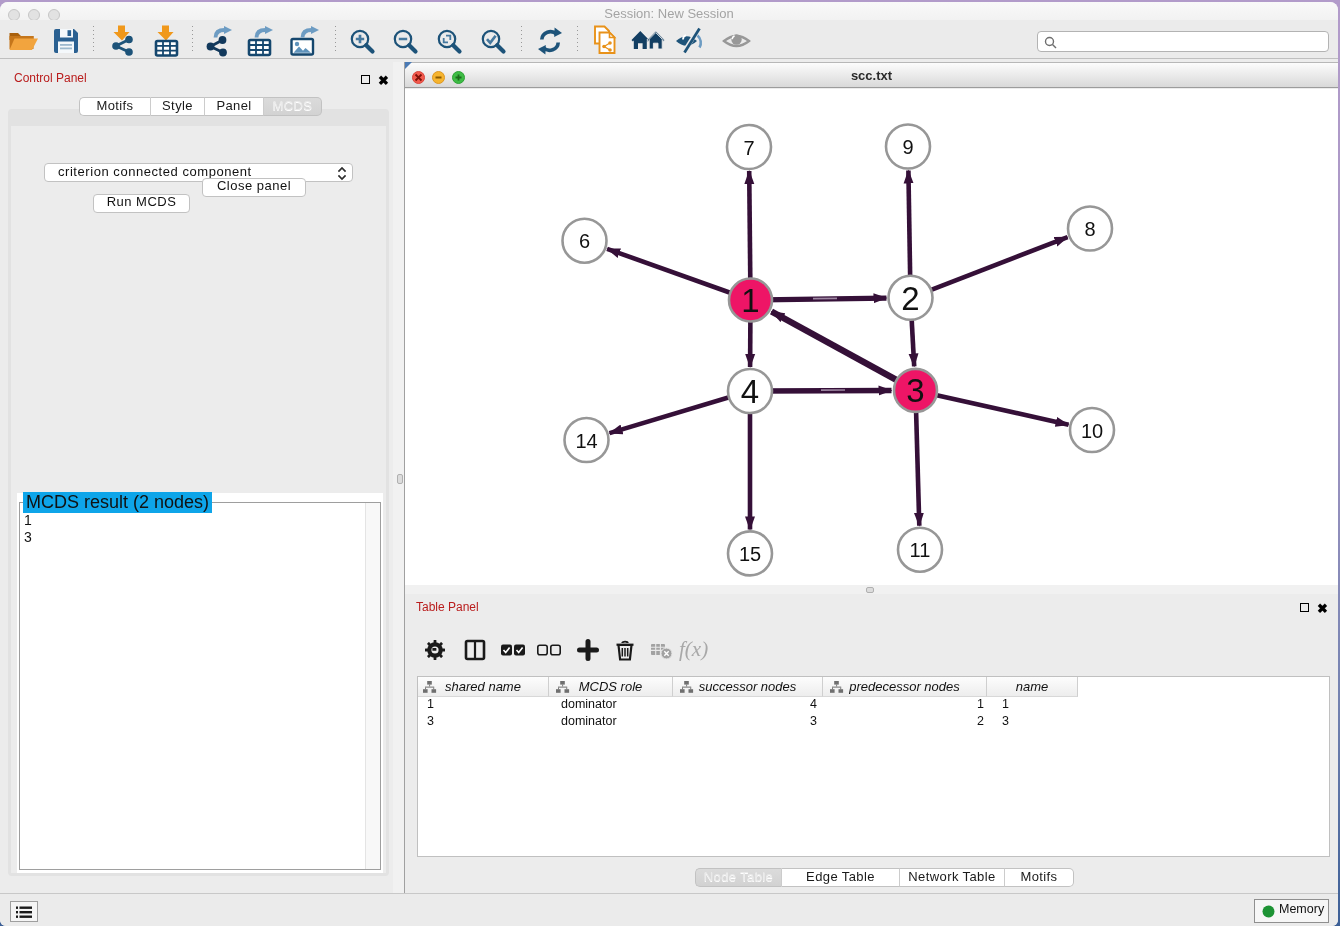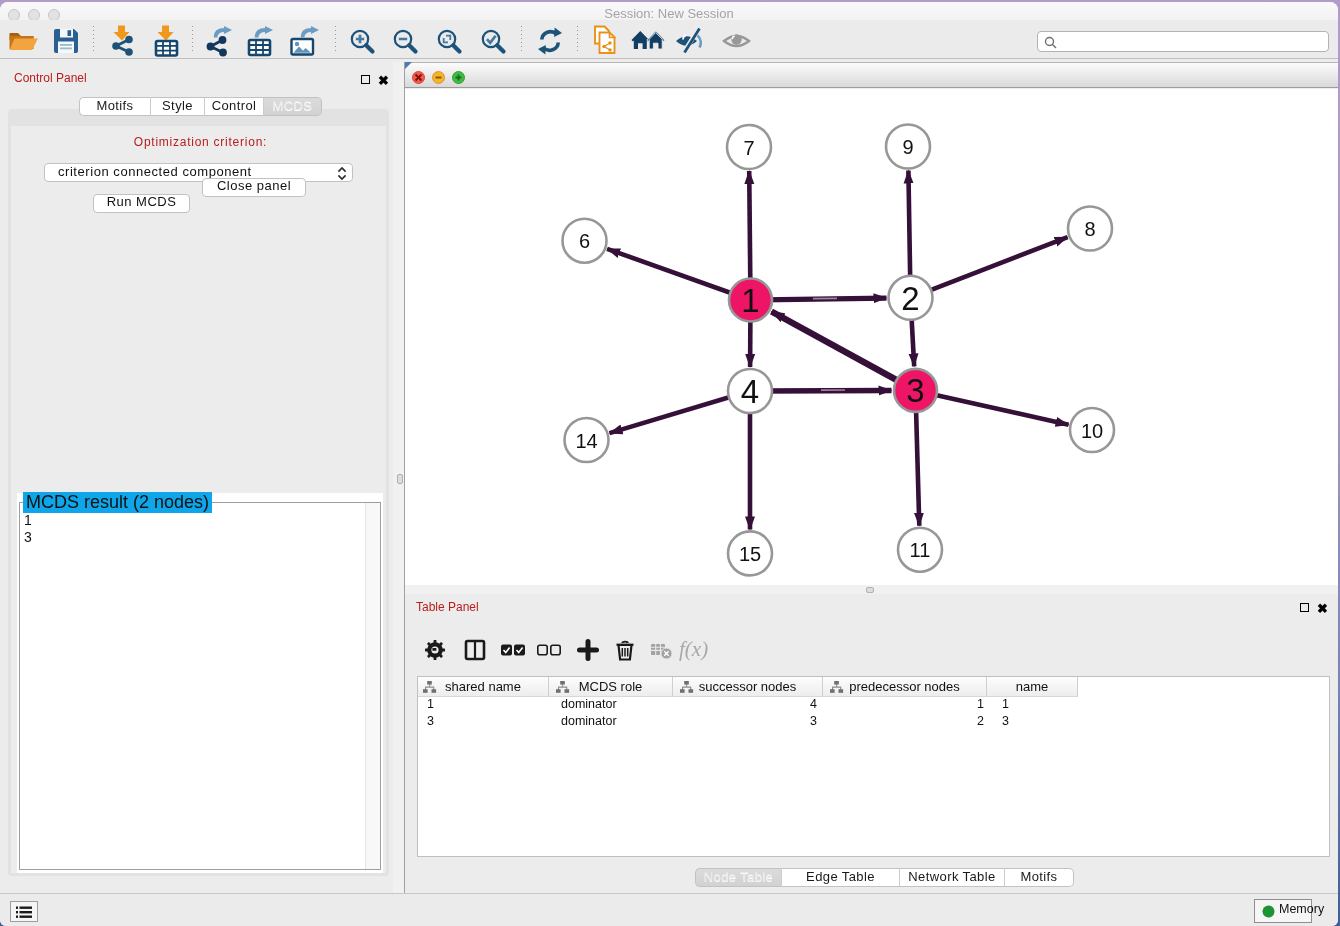--- a/index.html
+++ b/index.html
@@ -49,21 +49,21 @@
               border-top:1px solid #b7b7b7; border-bottom:1px solid #9c9c9c; }
   #nettitle .t { position:absolute; top:5px; width:933px; text-align:center; font-size:13px;
                  font-weight:bold; color:#2a2a2a; }
   .mtl { position:absolute; top:8px; width:13px; height:13px; border-radius:50%; }
   #netcanvas { position:absolute; left:0; top:27px; width:933px; height:496px; background:#fff; }
   #tpanel { position:absolute; left:405px; top:592px; width:933px; height:299px; background:#ececec; }
   #ttable { position:absolute; left:12px; top:82px; width:913px; height:181px;
             background:#fff; border:1px solid #c0c0c0; }
   .th { position:absolute; top:0; height:20px; background:linear-gradient(#fdfdfd,#ededed);
         border-right:1px solid #cfcfcf; border-bottom:1px solid #d8d8d8; font-size:13px; color:#111; }
-  .th .lbl { position:absolute; top:0; left:0; right:0; text-align:center; line-height:19px; }
+  .th .lbl { position:absolute; top:0; left:0; right:0; text-align:center; line-height:19px;font-style:italic; }
   .td { position:absolute; font-size:12.5px; color:#111; height:18px; line-height:18px; }
   #statusbar { position:absolute; left:0; top:891px; width:1338px; height:33px;
                background:#ebebeb; border-top:1px solid #c8c8c8; }
   svg { position:absolute; overflow:visible; }
 </style>
 </head>
 <body>
 <div id="win">
   <div id="titlebar">
     <div class="tl" style="left:8px;"></div>
@@ -193,24 +193,23 @@
   <div id="cpanel">
     <div class="phead" style="left:14px;top:9px;">Control Panel</div>
     <div class="floatbtn" style="left:361px;top:13px;"></div>
     <div class="closex" style="left:378px;top:14px;">✖</div>
     <div id="tabcontent">
         <div id="tabinner"></div>
       </div>
     <div class="segtabs" style="left:79px;top:34.5px;">
       <div class="seg first" style="width:72px;">Motifs</div>
       <div class="seg" style="width:54px;">Style</div>
-      <div class="seg" style="width:59px;">Control</div>
+      <div class="seg" style="width:59px;">Panel</div>
       <div class="seg last sel" style="width:58px;">MCDS</div>
     </div>
-    <div class="phead" style="left:4px;top:73px;width:393px;text-align:center;letter-spacing:0.75px;">Optimization criterion:</div>
     <div style="position:absolute;left:44px;top:101px;width:309px;height:19px;background:#fff;border:1px solid #c2c2c2;border-radius:4px;">
       <div style="position:absolute;left:13px;top:0px;font-size:13px;letter-spacing:0.55px;color:#111;line-height:16px;">criterion connected component</div>
       <svg style="right:5px;top:2.5px;width:10px;height:13px;" viewBox="0 0 10 13">
         <path d="M1.4 4.6 L5 1 L8.6 4.6" fill="none" stroke="#2e2e2e" stroke-width="1.7"></path>
         <path d="M1.4 8.4 L5 12 L8.6 8.4" fill="none" stroke="#2e2e2e" stroke-width="1.7"></path>
       </svg>
     </div>
     <div class="btn" style="left:93px;top:132px;width:97px;">Run MCDS</div>
     <div class="btn" style="left:202px;top:116px;width:104px;">Close panel</div>
     <div style="position:absolute;left:17px;top:431px;width:366px;height:380px;background:#fff;"></div>
@@ -225,20 +224,21 @@
   <div id="netframe">
     <div id="nettitle">
       <div class="mtl" style="left:7px;background:#f35a4d;border:1px solid #d8453c;"></div>
       <div class="mtl" style="left:27px;background:#f6b42e;border:1px solid #dd9722;"></div>
       <div class="mtl" style="left:47px;background:#3ebc45;border:1px solid #2da135;"></div>
       <svg style="left:7px;top:8px;width:53px;height:13px;" viewBox="0 0 53 13">
         <path d="M3.5 3.5 L9.5 9.5 M9.5 3.5 L3.5 9.5" stroke="#7e1008" stroke-width="1.8"></path>
         <path d="M23.5 6.5 H29.5" stroke="#8a5a00" stroke-width="1.8"></path>
         <path d="M43.5 6.5 H49.5 M46.5 3.5 V9.5" stroke="#1c6b1c" stroke-width="1.8"></path>
       </svg>
+      <div class="t">scc.txt</div>
     </div>
     <svg style="left:0;top:0;width:7px;height:7px;z-index:6;" viewBox="0 0 7 7">
         <path d="M0 0 H7 L0 7 z" fill="#4a7ab5"></path>
       </svg>
     <div id="netcanvas">
       <svg style="left:0;top:0;width:933px;height:496px;" viewBox="0 0 933 496">
         <defs>
           <marker id="arr" viewBox="0 0 14 11" refX="13" refY="5.5" markerWidth="14" markerHeight="11" orient="auto" markerUnits="userSpaceOnUse">
             <path d="M0 0.5 L14 5.5 L0 10.5 z" fill="#351038"></path>
           </marker>
@@ -402,21 +402,21 @@
         <g fill="#1a1a1a">
           <rect x="0" y="0.5" width="2" height="2.4"></rect>
             <rect x="3.5" y="0.5" width="12.5" height="2.4"></rect>
           <rect x="0" y="5" width="2" height="2.4"></rect>
             <rect x="3.5" y="5" width="12.5" height="2.4"></rect>
           <rect x="0" y="9.5" width="2" height="2.4"></rect>
             <rect x="3.5" y="9.5" width="12.5" height="2.4"></rect>
         </g>
       </svg>
     </div>
-    <div style="position:absolute;left:1254px;top:5px;width:58px;height:24px;background:#f6f6f6;border:1px solid #8f8f8f;">
+    <div style="position:absolute;left:1254px;top:5px;width:75px;height:24px;background:#f6f6f6;border:1px solid #8f8f8f;">
       <svg style="left:7px;top:5px;width:13px;height:13px;" viewBox="0 0 13 13">
           <circle cx="6.5" cy="6.5" r="6" fill="#1d9334"></circle>
         </svg>
       <div style="position:absolute;left:24px;top:2px;font-size:12.5px;color:#111;">Memory</div>
     </div>
   </div>
 </div>
 <svg width="0" height="0" style="position:absolute">
   <defs>
     <g id="tree" fill="#6f6f6f">

